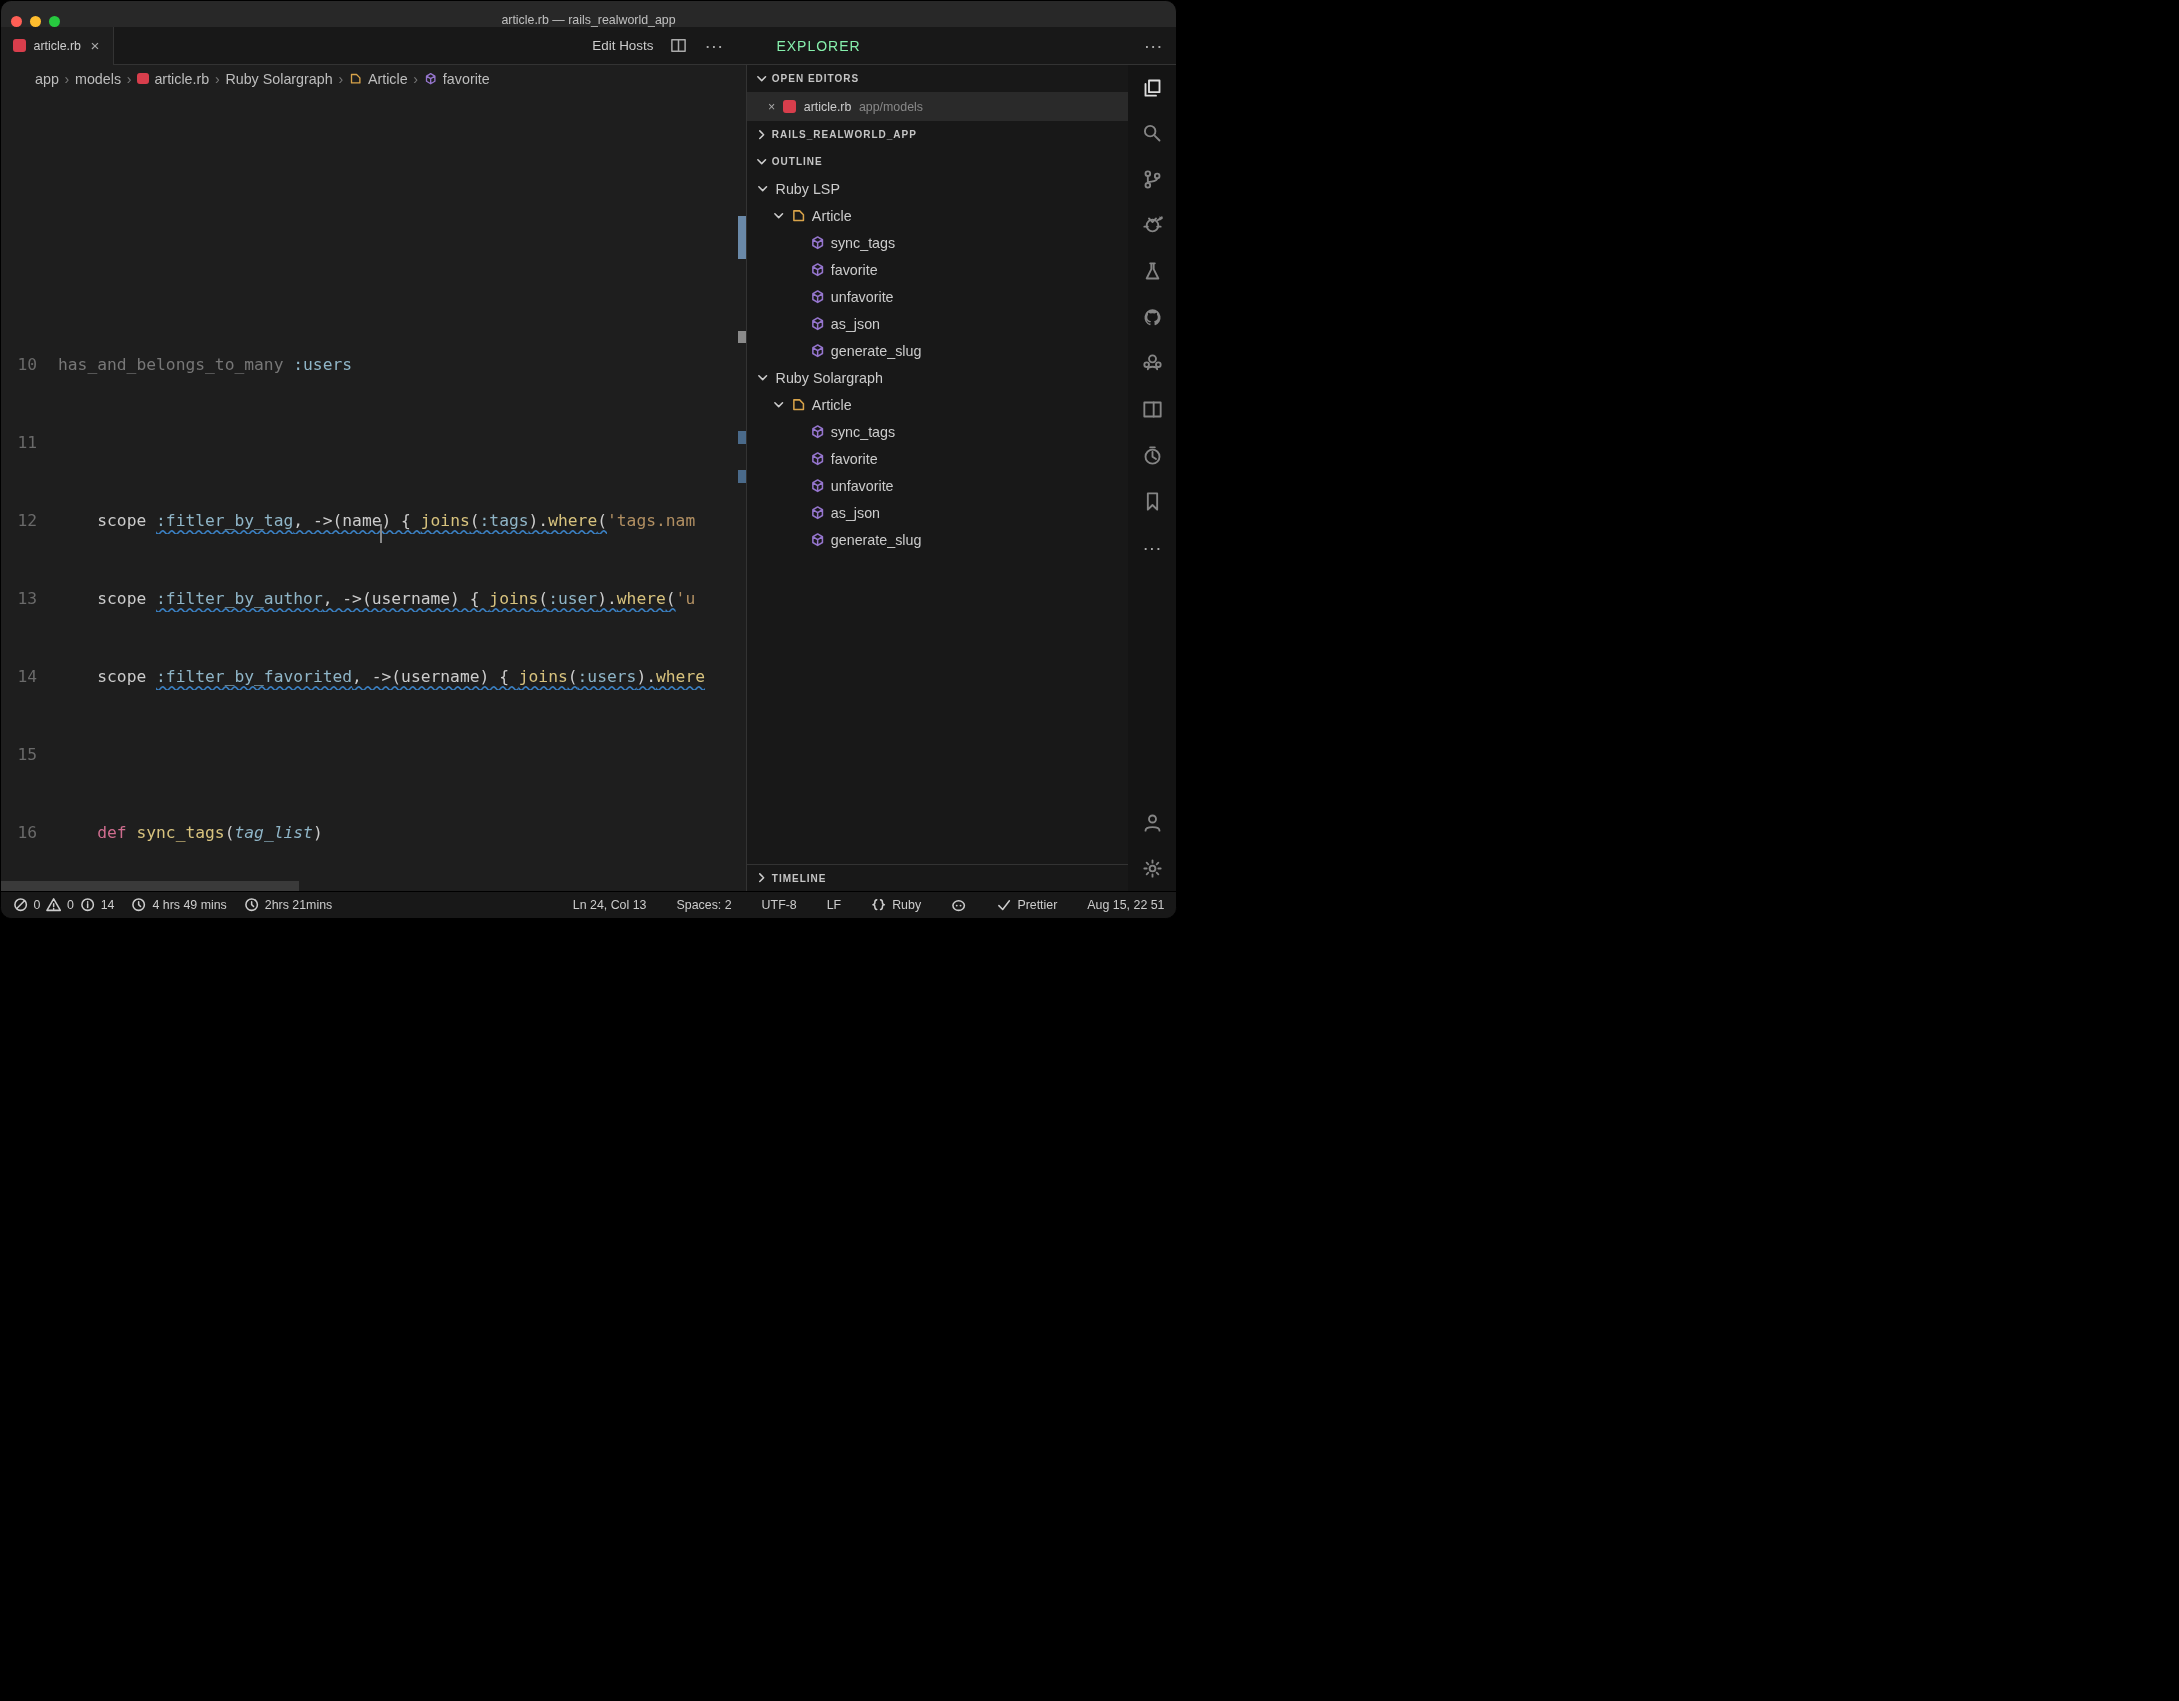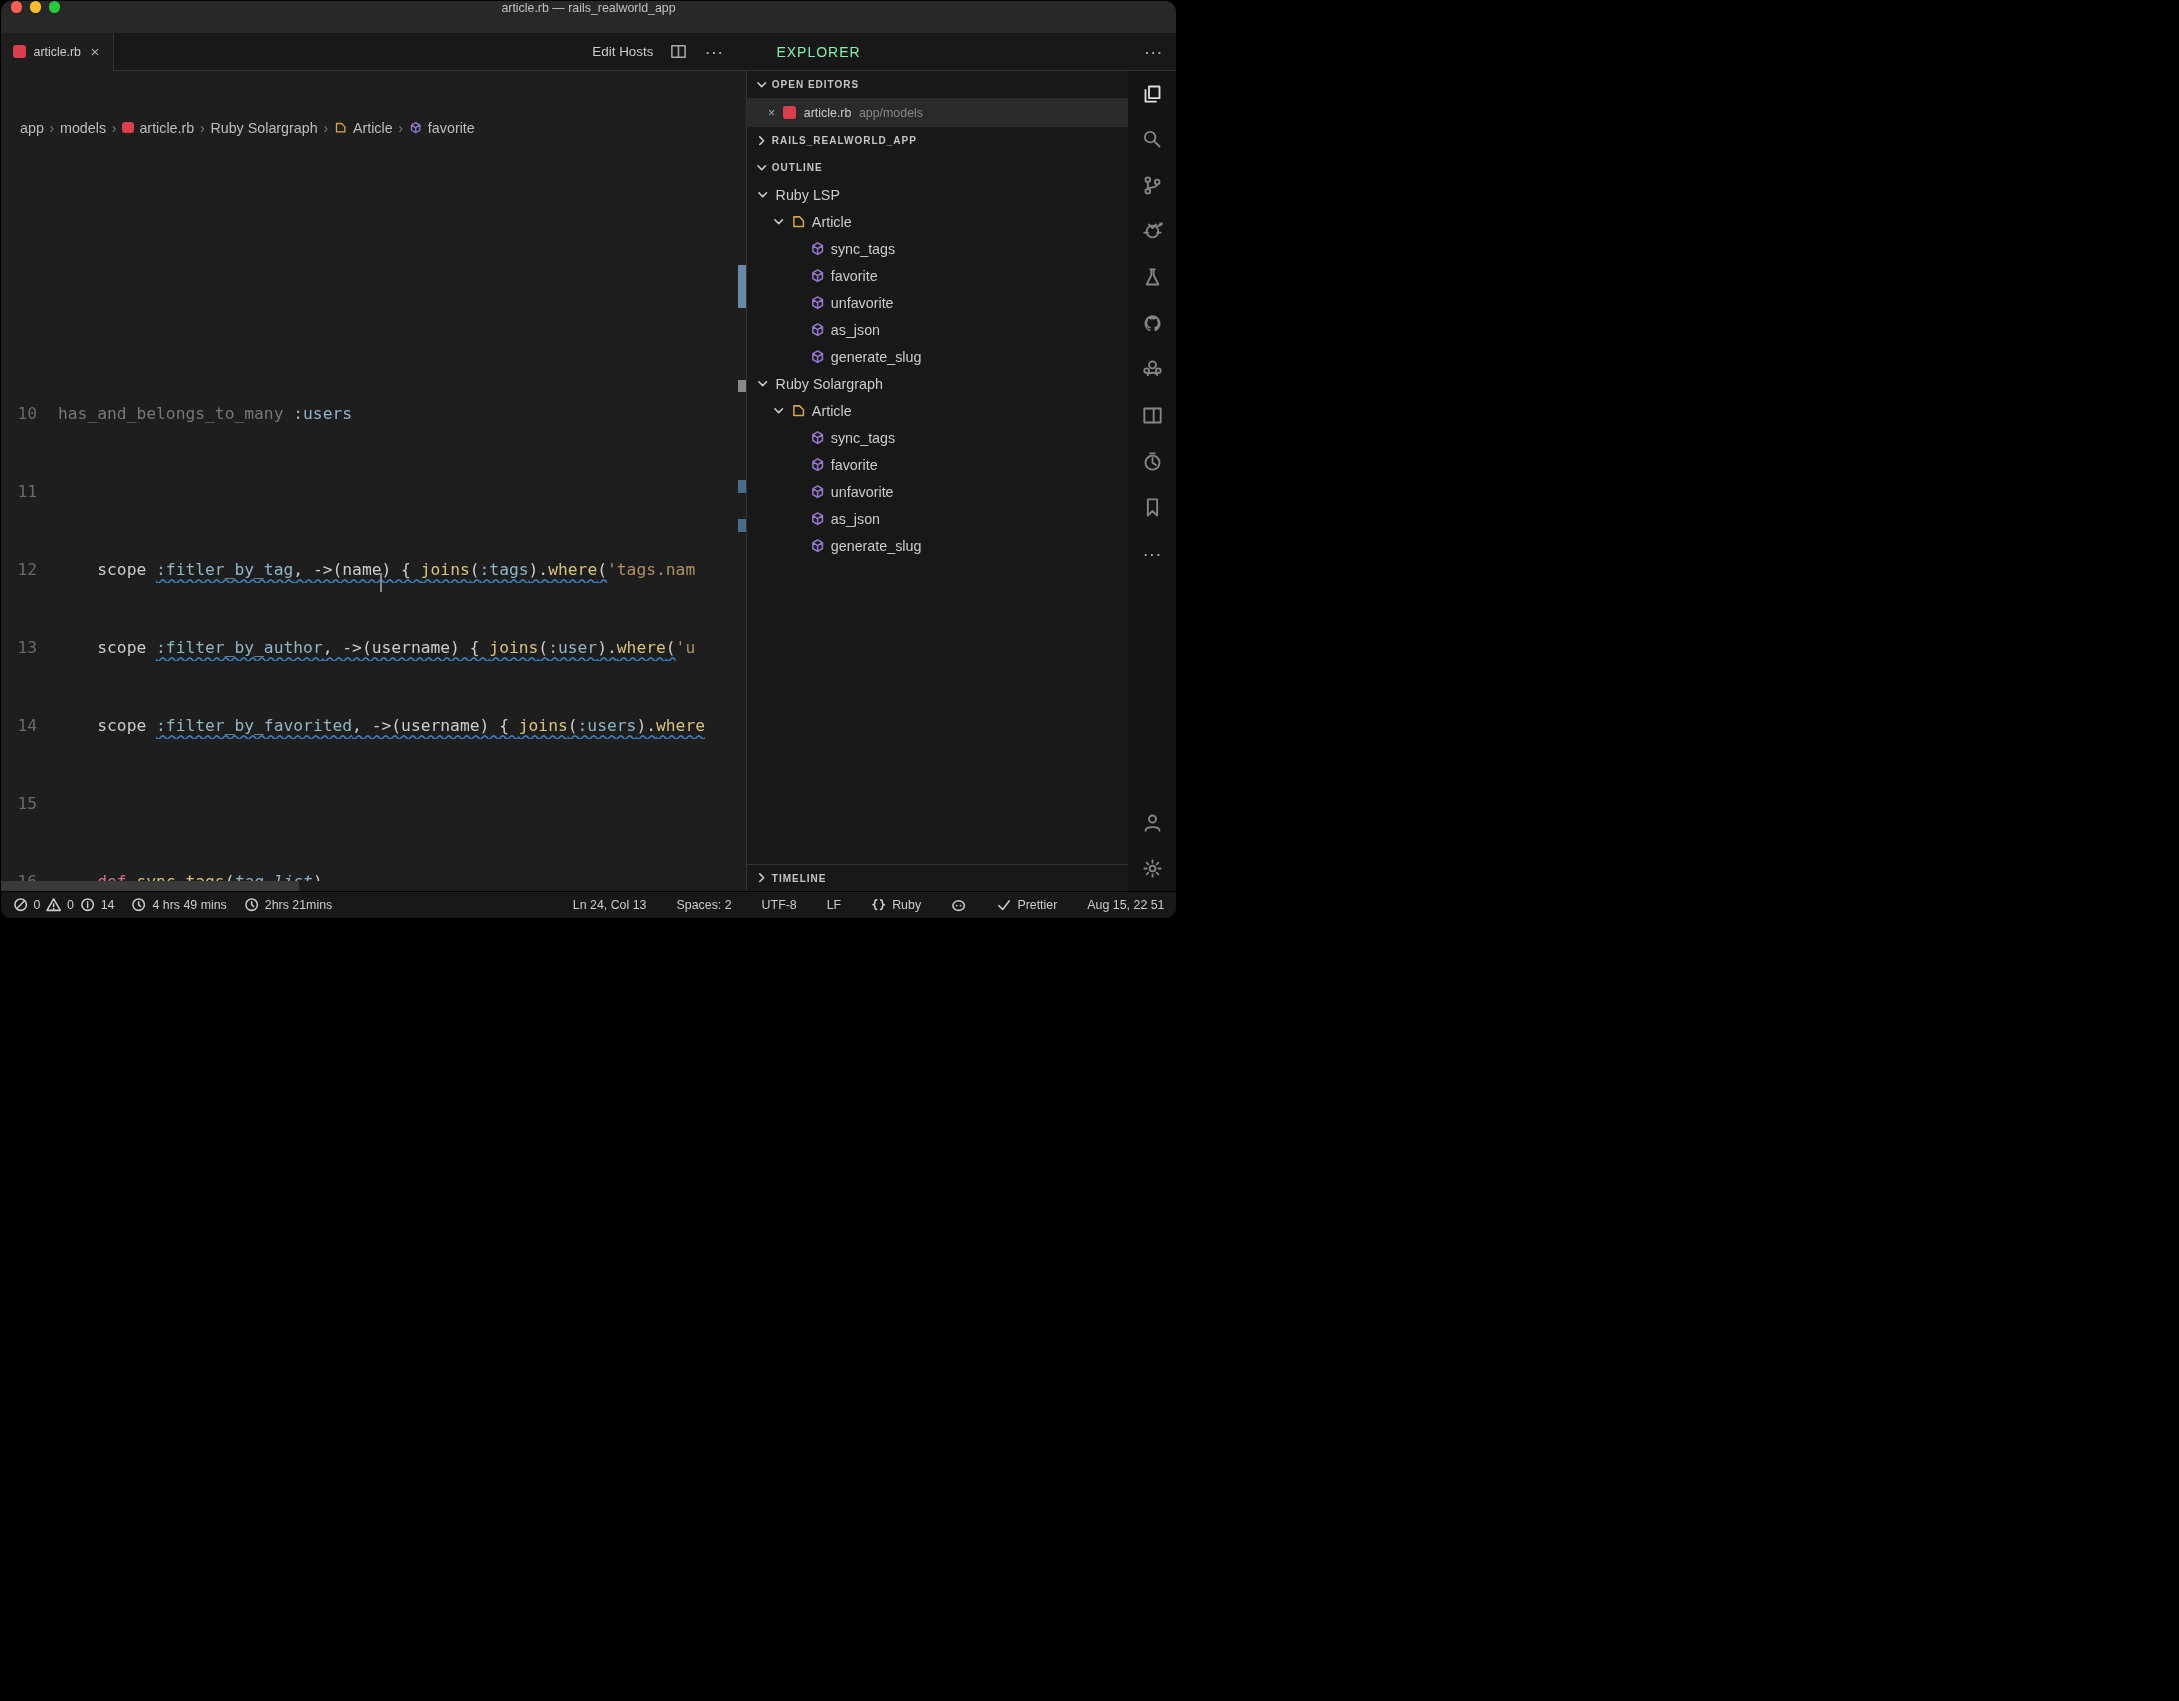--- a/index.html
+++ b/index.html
@@ -40,24 +40,24 @@
     width: 100%;
     height: 100%;
     background: var(--bg-dark);
     display: flex;
     flex-direction: column;
     border: 1px solid #000;
     border-radius: 11.5px;
     overflow: hidden;
   }
   .titlebar {
-    height: 32px;
+    height: 26px;
     background: var(--titlebar);
     display: flex;
-    align-items: flex-start;
+    align-items: flex-end;
     padding: 0 9.6px;
     position: relative;
     flex-shrink:0;
   }
   .traffic { display: flex; gap: 7.6px; }
   .dot { width: 11.5px; height: 11.5px; border-radius: 50%; }
   .red { background: #ff5f56; }
   .yellow { background: #ffbd2e; }
   .green { background: #27c93f; }
   .title { position: absolute; left: 0; right: 0; text-align: center; color: #c0c0c0; font-size: 12.4px; pointer-events:none;}
@@ -89,28 +89,27 @@
   .tabrow-spacer { flex: 1; }
   .tabrow-extra { display:flex; align-items:center; gap:17px; padding-right:13.4px;}
   .tabrow-action { color:#ccc; font-size:13.4px; }
   .tabrow-icon { width:17px; color:#aaa; }
   .explorer-title { font-size:14px; letter-spacing:1px; color:#86efac;}
   .ellipsis { color:#aaa; font-size:19px; line-height:17px;}
   .breadcrumb {
     height: 27px;
     display: flex;
     align-items: center;
-    padding: 0 19px;
+    padding: 0 34px;
     font-size: 14.3px;
     color: #bdbdbd;
     gap: 5.7px;
     background: var(--bg);
     border-bottom: 0;
     flex-shrink:0;
-    margin-top:43px;
   }
   .bc-sep { color:#777; }
   .bc-sym-icon{ width:13.4px; height:13.4px; display:inline-flex; align-items:center; justify-content:center;}
   .body-row { flex: 1; display: flex; min-height:0;}
   .editor-col { flex: 1; display:flex; flex-direction:column; background: var(--bg); min-width:0;}
   .editor { flex:1; position:relative; font-family: "SF Mono","Menlo","Consolas",monospace; font-size: 16.3px; line-height: 26px; white-space: pre; overflow:hidden;}
   .line { display:flex; }
   .gutter { width: 57px; text-align: right; color: var(--gutter); padding-right: 21px; user-select:none;}
   .code { flex:1; padding-right:5.7px; overflow:hidden; }
   .kw { color: var(--kw); }

